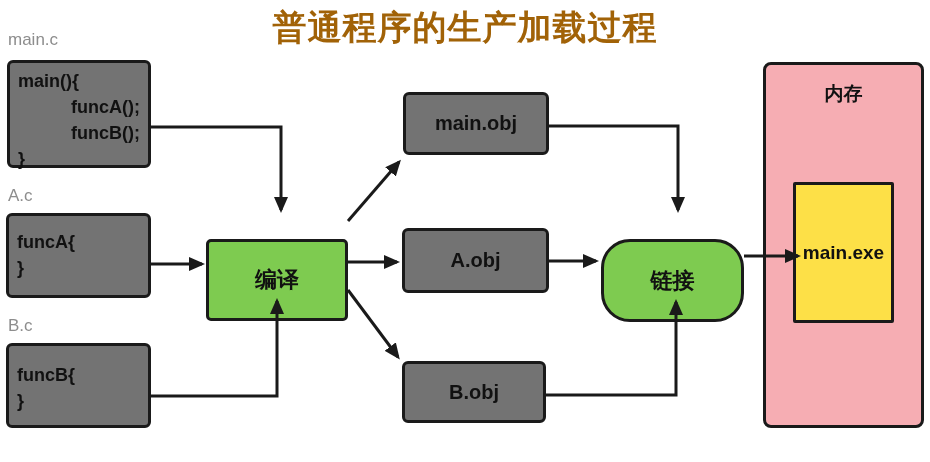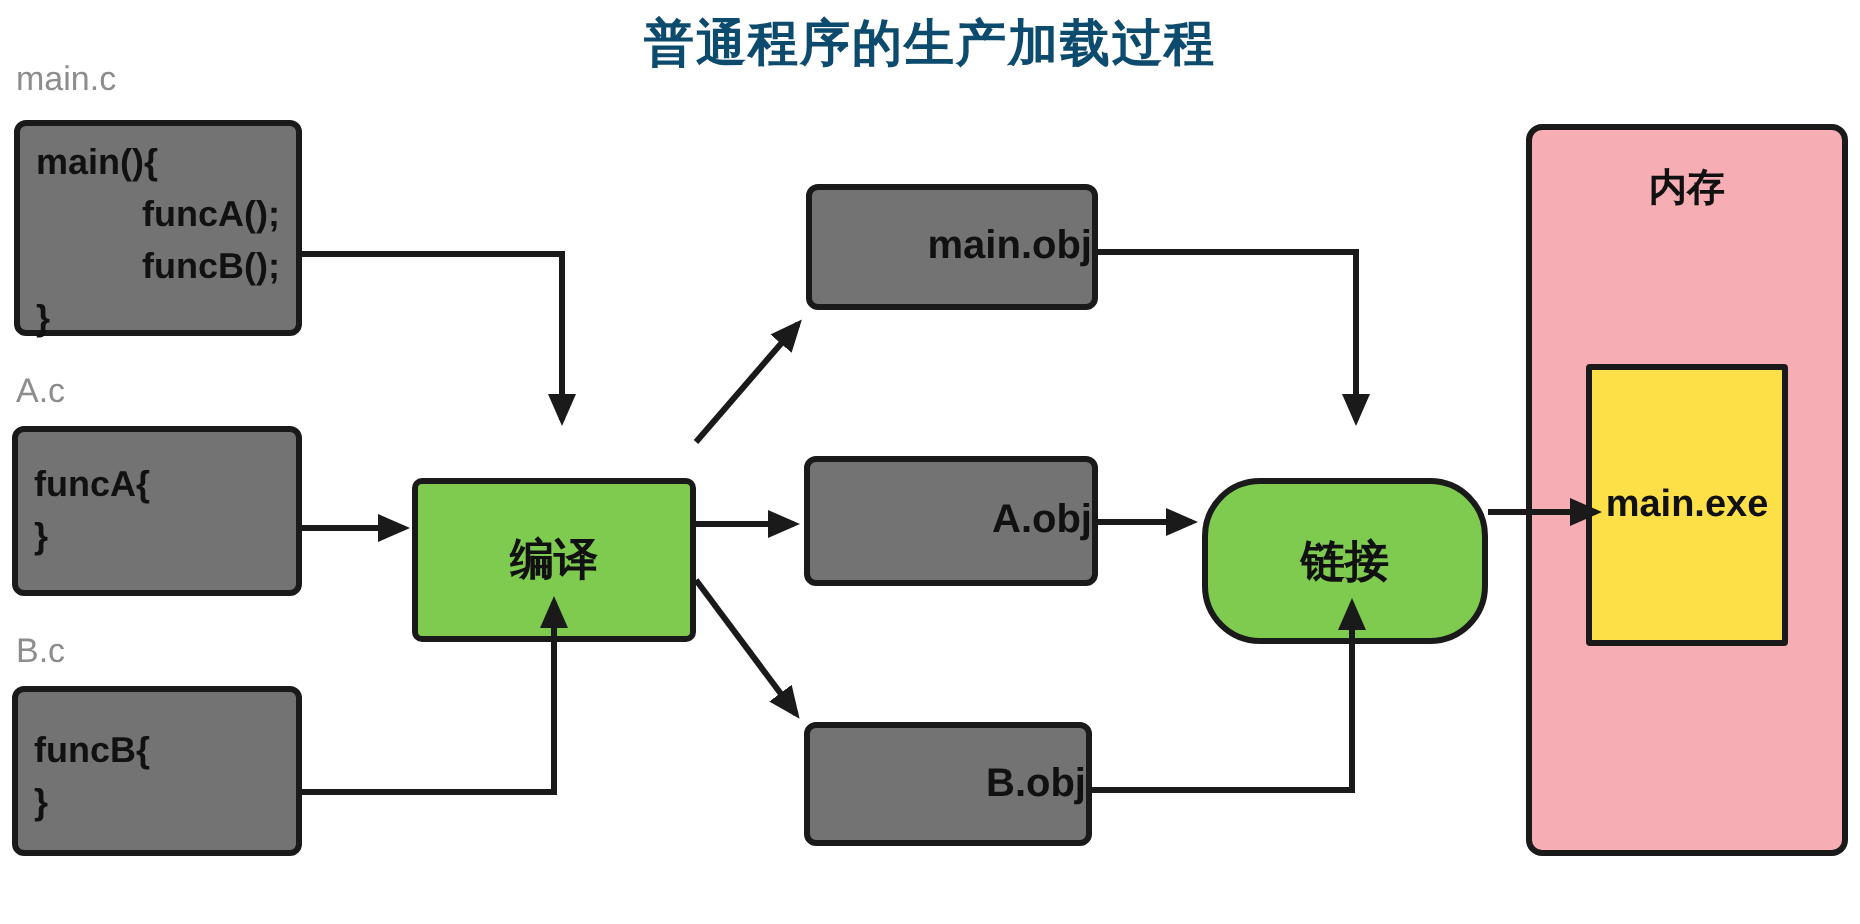--- a/index.html
+++ b/index.html
@@ -8,23 +8,23 @@
     width: 930px;
     height: 462px;
     background: #ffffff;
     font-family: "Liberation Sans", "DejaVu Sans", sans-serif;
     overflow: hidden;
   }
   .title {
     position: absolute;
     left: 0; right: 0; top: 5px;
     text-align: center;
-    font-size: 25px;
+    font-size: 34px;
     font-weight: bold;
-    color: #0c4a6e;
+    color: #a16207;
     letter-spacing: 1px;
   }
   .src-label {
     position: absolute;
     color: #8d8d8d;
     font-size: 17px;
   }
   .lbl-mainc { left: 8px;  top: 30px; }
   .lbl-ac    { left: 8px;  top: 186px; }
   .lbl-bc    { left: 8px;  top: 316px; }
@@ -59,21 +59,21 @@
     color: #111;
     margin-top: 24px;
   }
   .proc-compile { left: 206px; top: 215px; width: 142px; height: 82px; }
   .proc-link    { left: 601px; top: 215px; width: 143px; height: 83px; border-radius: 29px; }
 
   .obj-box {
     border-radius: 6px;
     display: flex;
     align-items: center;
-    justify-content: flex-end;
+    justify-content: center;
     font-size: 20px;
     font-weight: bold;
     color: #111;
   }
   .obj-main { left: 403px; top: 92px;  width: 146px; height: 63px; }
   .obj-a    { left: 402px; top: 228px; width: 147px; height: 65px; }
   .obj-b    { left: 402px; top: 361px; width: 144px; height: 62px; }
 
   .memory-box {
     left: 763px; top: 62px; width: 161px; height: 366px;

